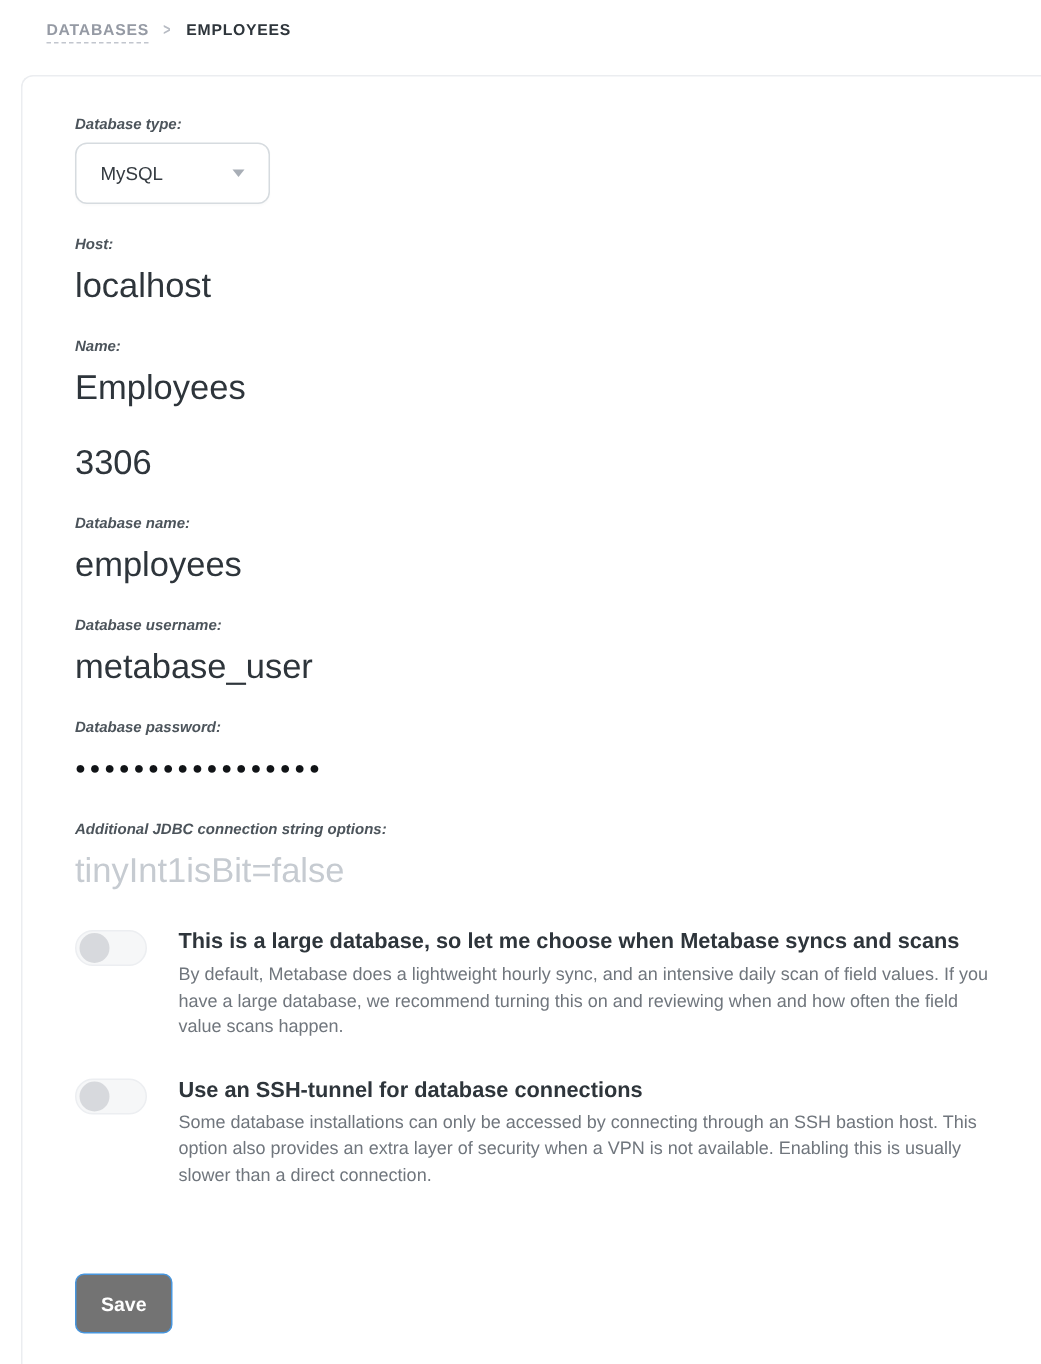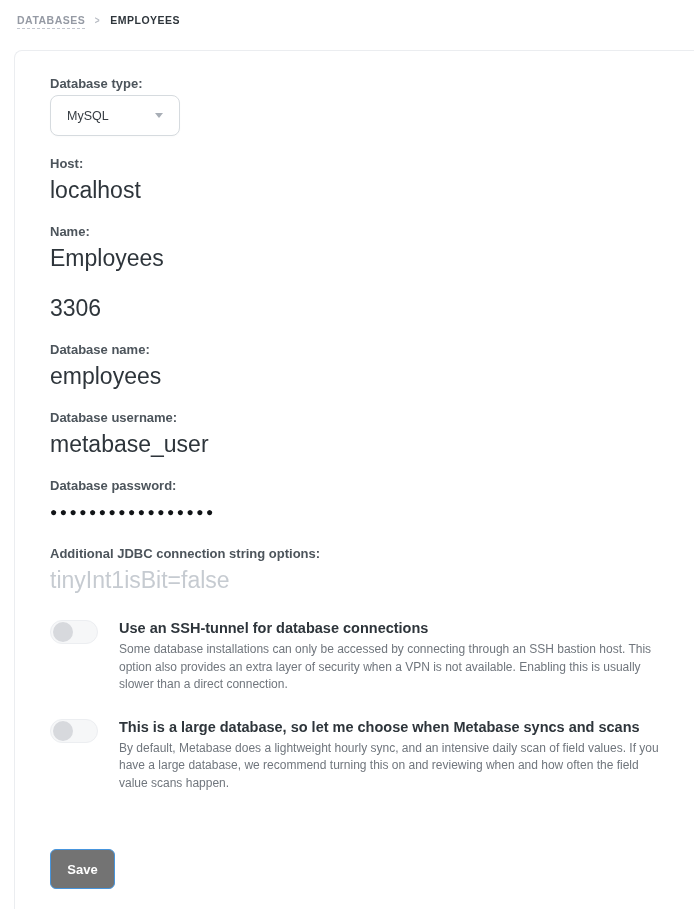--- a/index.html
+++ b/index.html
@@ -13,20 +13,21 @@
   
   .breadcrumb {
     height: 50px;
     padding: 14px 0 0 17px;
     display: flex;
     align-items: flex-start;
     gap: 9px;
     font-size: 10.5px;
     font-weight: 700;
     letter-spacing: 0.5px;
+    margin-left: 14px;
   }
   .breadcrumb a {
     color: #959aa4;
     text-decoration: none;
     border-bottom: 1px dashed #c2c6ce;
     padding-bottom: 2px;
     cursor: pointer;
   }
   .breadcrumb .sep {
     color: #b7bbc3;
@@ -44,25 +45,26 @@
     border-radius: 8px 0 0 8px;
     background: #ffffff;
     padding: 26px 35px 34px 35px;
     min-height: 836px;
   }
 
   
   .group { margin-bottom: 20px; }
   .group label {
     display: block;
-    font-size: 13px;
+    font-size: 10px;
     line-height: 14px;
     font-weight: 700;
     color: #4c545b;
     margin-bottom: 4px;
+    font-style: italic;
   }
   .naked-input {
     display: block;
     border: none;
     outline: none;
     background: transparent;
     font-family: "Liberation Sans", "DejaVu Sans", sans-serif;
     font-size: 23px;
     line-height: 30px;
     height: 30px;
@@ -211,30 +213,30 @@
   <div class="group" style="margin-bottom:24px;">
     <label>Additional JDBC connection string options:</label>
     <input class="naked-input" type="text" placeholder="tinyInt1isBit=false" style="">
   </div>
 
   <section class="toggle-row">
     <div class="toggle" aria-checked="false">
       <div class="knob"></div>
     </div>
     <div class="toggle-text">
-      <h3>Use an SSH-tunnel for database connections</h3>
-      <p>Some database installations can only be accessed by connecting through an SSH bastion host. This option also provides an extra layer of security when a VPN is not available. Enabling this is usually slower than a direct connection.</p>
+      <h3>This is a large database, so let me choose when Metabase syncs and scans</h3>
+      <p>By default, Metabase does a lightweight hourly sync, and an intensive daily scan of field values. If you have a large database, we recommend turning this on and reviewing when and how often the field value scans happen.</p>
     </div>
   </section>
 
   <section class="toggle-row">
     <div class="toggle" aria-checked="false">
       <div class="knob"></div>
     </div>
     <div class="toggle-text">
-      <h3>This is a large database, so let me choose when Metabase syncs and scans</h3>
-      <p>By default, Metabase does a lightweight hourly sync, and an intensive daily scan of field values. If you have a large database, we recommend turning this on and reviewing when and how often the field value scans happen.</p>
+      <h3>Use an SSH-tunnel for database connections</h3>
+      <p>Some database installations can only be accessed by connecting through an SSH bastion host. This option also provides an extra layer of security when a VPN is not available. Enabling this is usually slower than a direct connection.</p>
     </div>
   </section>
 
   <button class="save-btn">Save</button>
 
 </main>
 
 </body></html>

